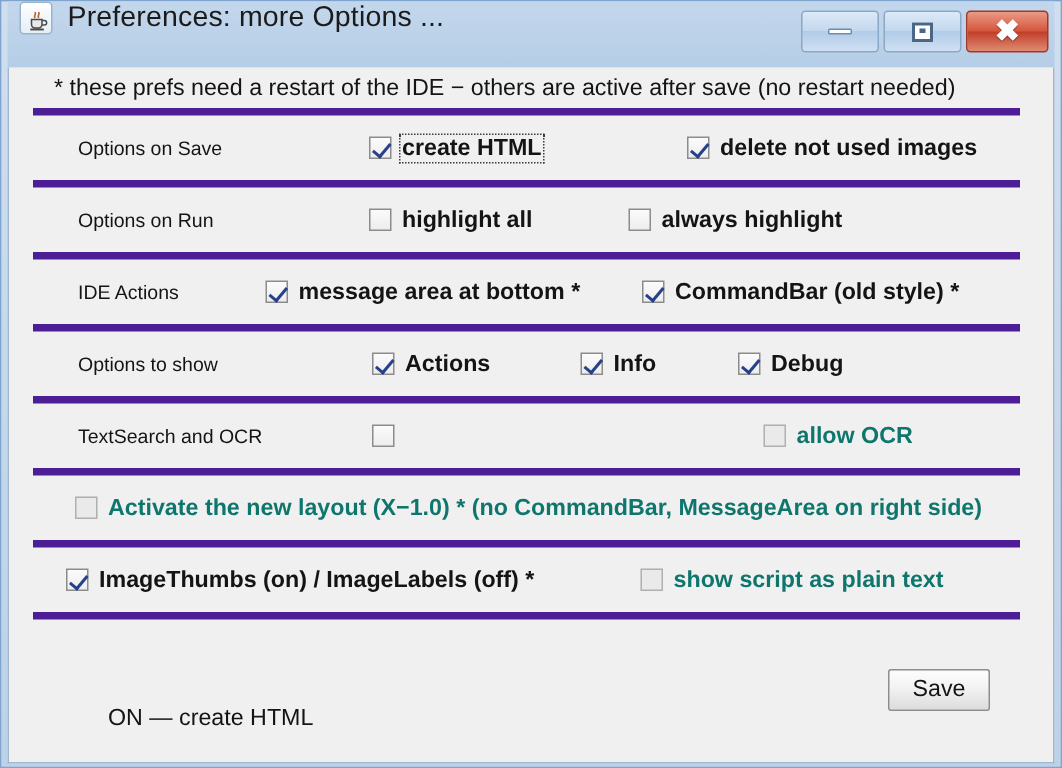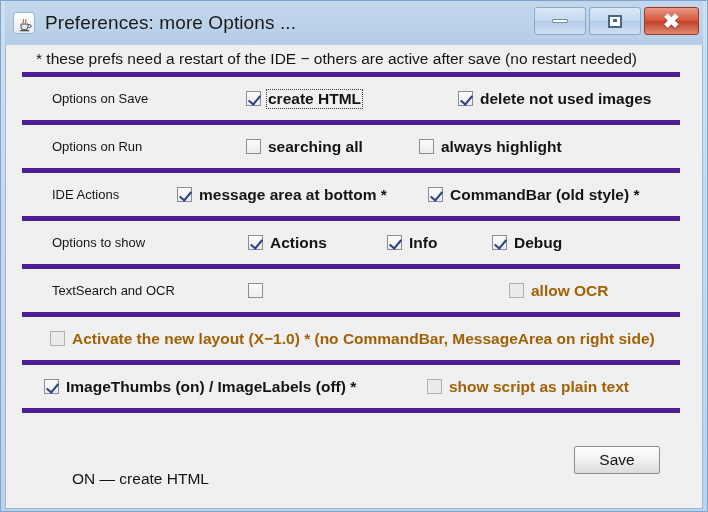--- a/index.html
+++ b/index.html
@@ -20,21 +20,20 @@
     background: linear-gradient(180deg, #cfdff0 0%, #bcd2e9 100%);
     border: 1px solid #7fa5ce;
     padding: 0 4px 4px 4px;
   }
 
   
   .titlebar {
     position: relative;
     height: 44px;
     display: flex;
-    align-items: center;
     padding-left: 8px;
     background: linear-gradient(180deg, #c3d7ec 0%, #bcd2e9 55%, #b5cde7 100%);
   }
 
   .title-icon {
     width: 22px;
     height: 22px;
     flex: 0 0 22px;
     border: 1px solid #9ab4cf;
     border-radius: 3px;
@@ -160,37 +159,37 @@
     border-color: #b0b0b0;
     background: #eaeaea;
   }
   .cb-label {
     font-size: 15.5px;
     color: #141414;
     white-space: nowrap;
     padding: 1px 2px;
     font-weight: bold;
   }
-  .cb-label.disabled { color: #a16207; }
+  .cb-label.disabled { color: #0f766e; }
   .cb-label.focused {
     border: 1px dotted #3b3b3b;
     padding: 0px 1px;
   }
 
   
   .footer {
     position: absolute;
     left: 0; right: 0; bottom: 0;
     height: 68px;
   }
   .save-btn {
     position: absolute;
     right: 42px;
     top: 6px;
-    width: 86px;
+    width: 68px;
     height: 28px;
     font-family: "Liberation Sans", sans-serif;
     font-size: 15.5px;
     color: #141414;
     border: 1px solid #8d8d8d;
     border-radius: 2px;
     background: linear-gradient(180deg, #fdfdfd 0%, #f2f2f2 45%, #dcdcdc 100%);
     cursor: default;
   }
   .status-text {
@@ -247,21 +246,21 @@
       <span class="cb" style="left:436px">
         <span class="box checked"></span>
         <span class="cb-label">delete not used images</span>
       </span>
     </div>
 
     <div class="row opt-row">
       <span class="row-label">Options on Run</span>
       <span class="cb" style="left:224px">
         <span class="box"></span>
-        <span class="cb-label">searching all</span>
+        <span class="cb-label">highlight all</span>
       </span>
       <span class="cb" style="left:397px">
         <span class="box"></span>
         <span class="cb-label">always highlight</span>
       </span>
     </div>
 
     <div class="row opt-row">
       <span class="row-label">IDE Actions</span>
       <span class="cb" style="left:155px">

